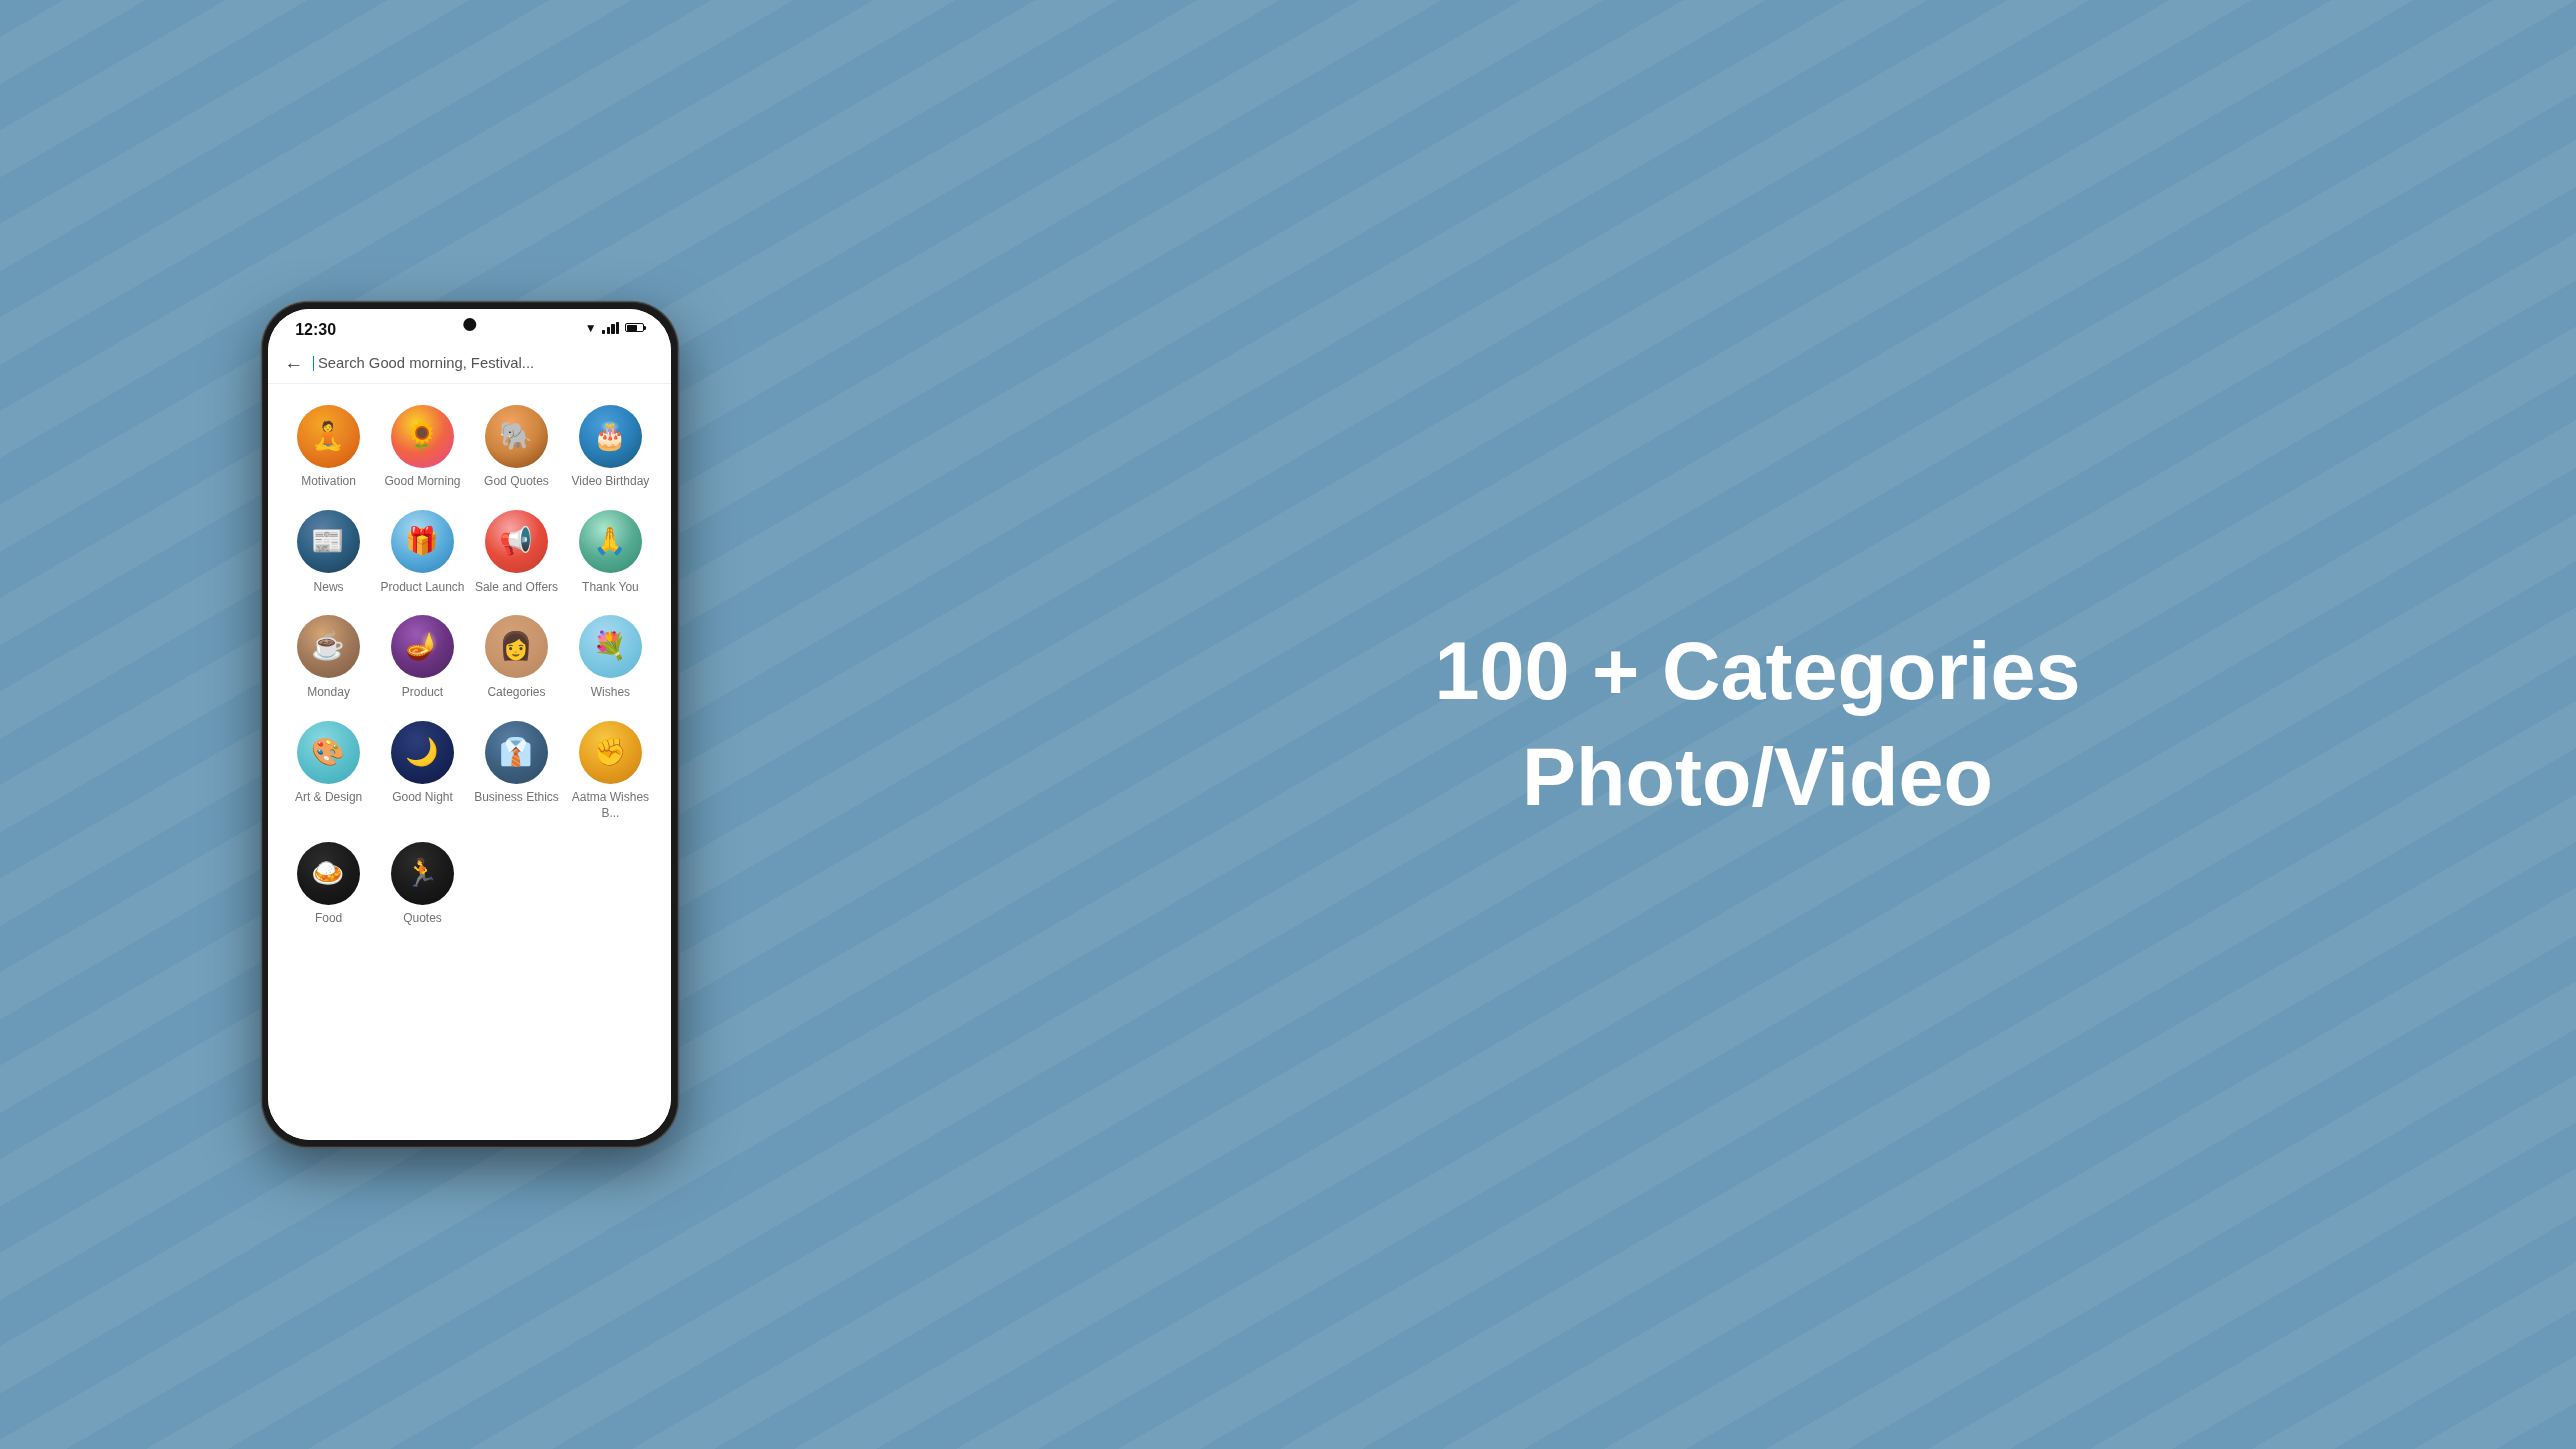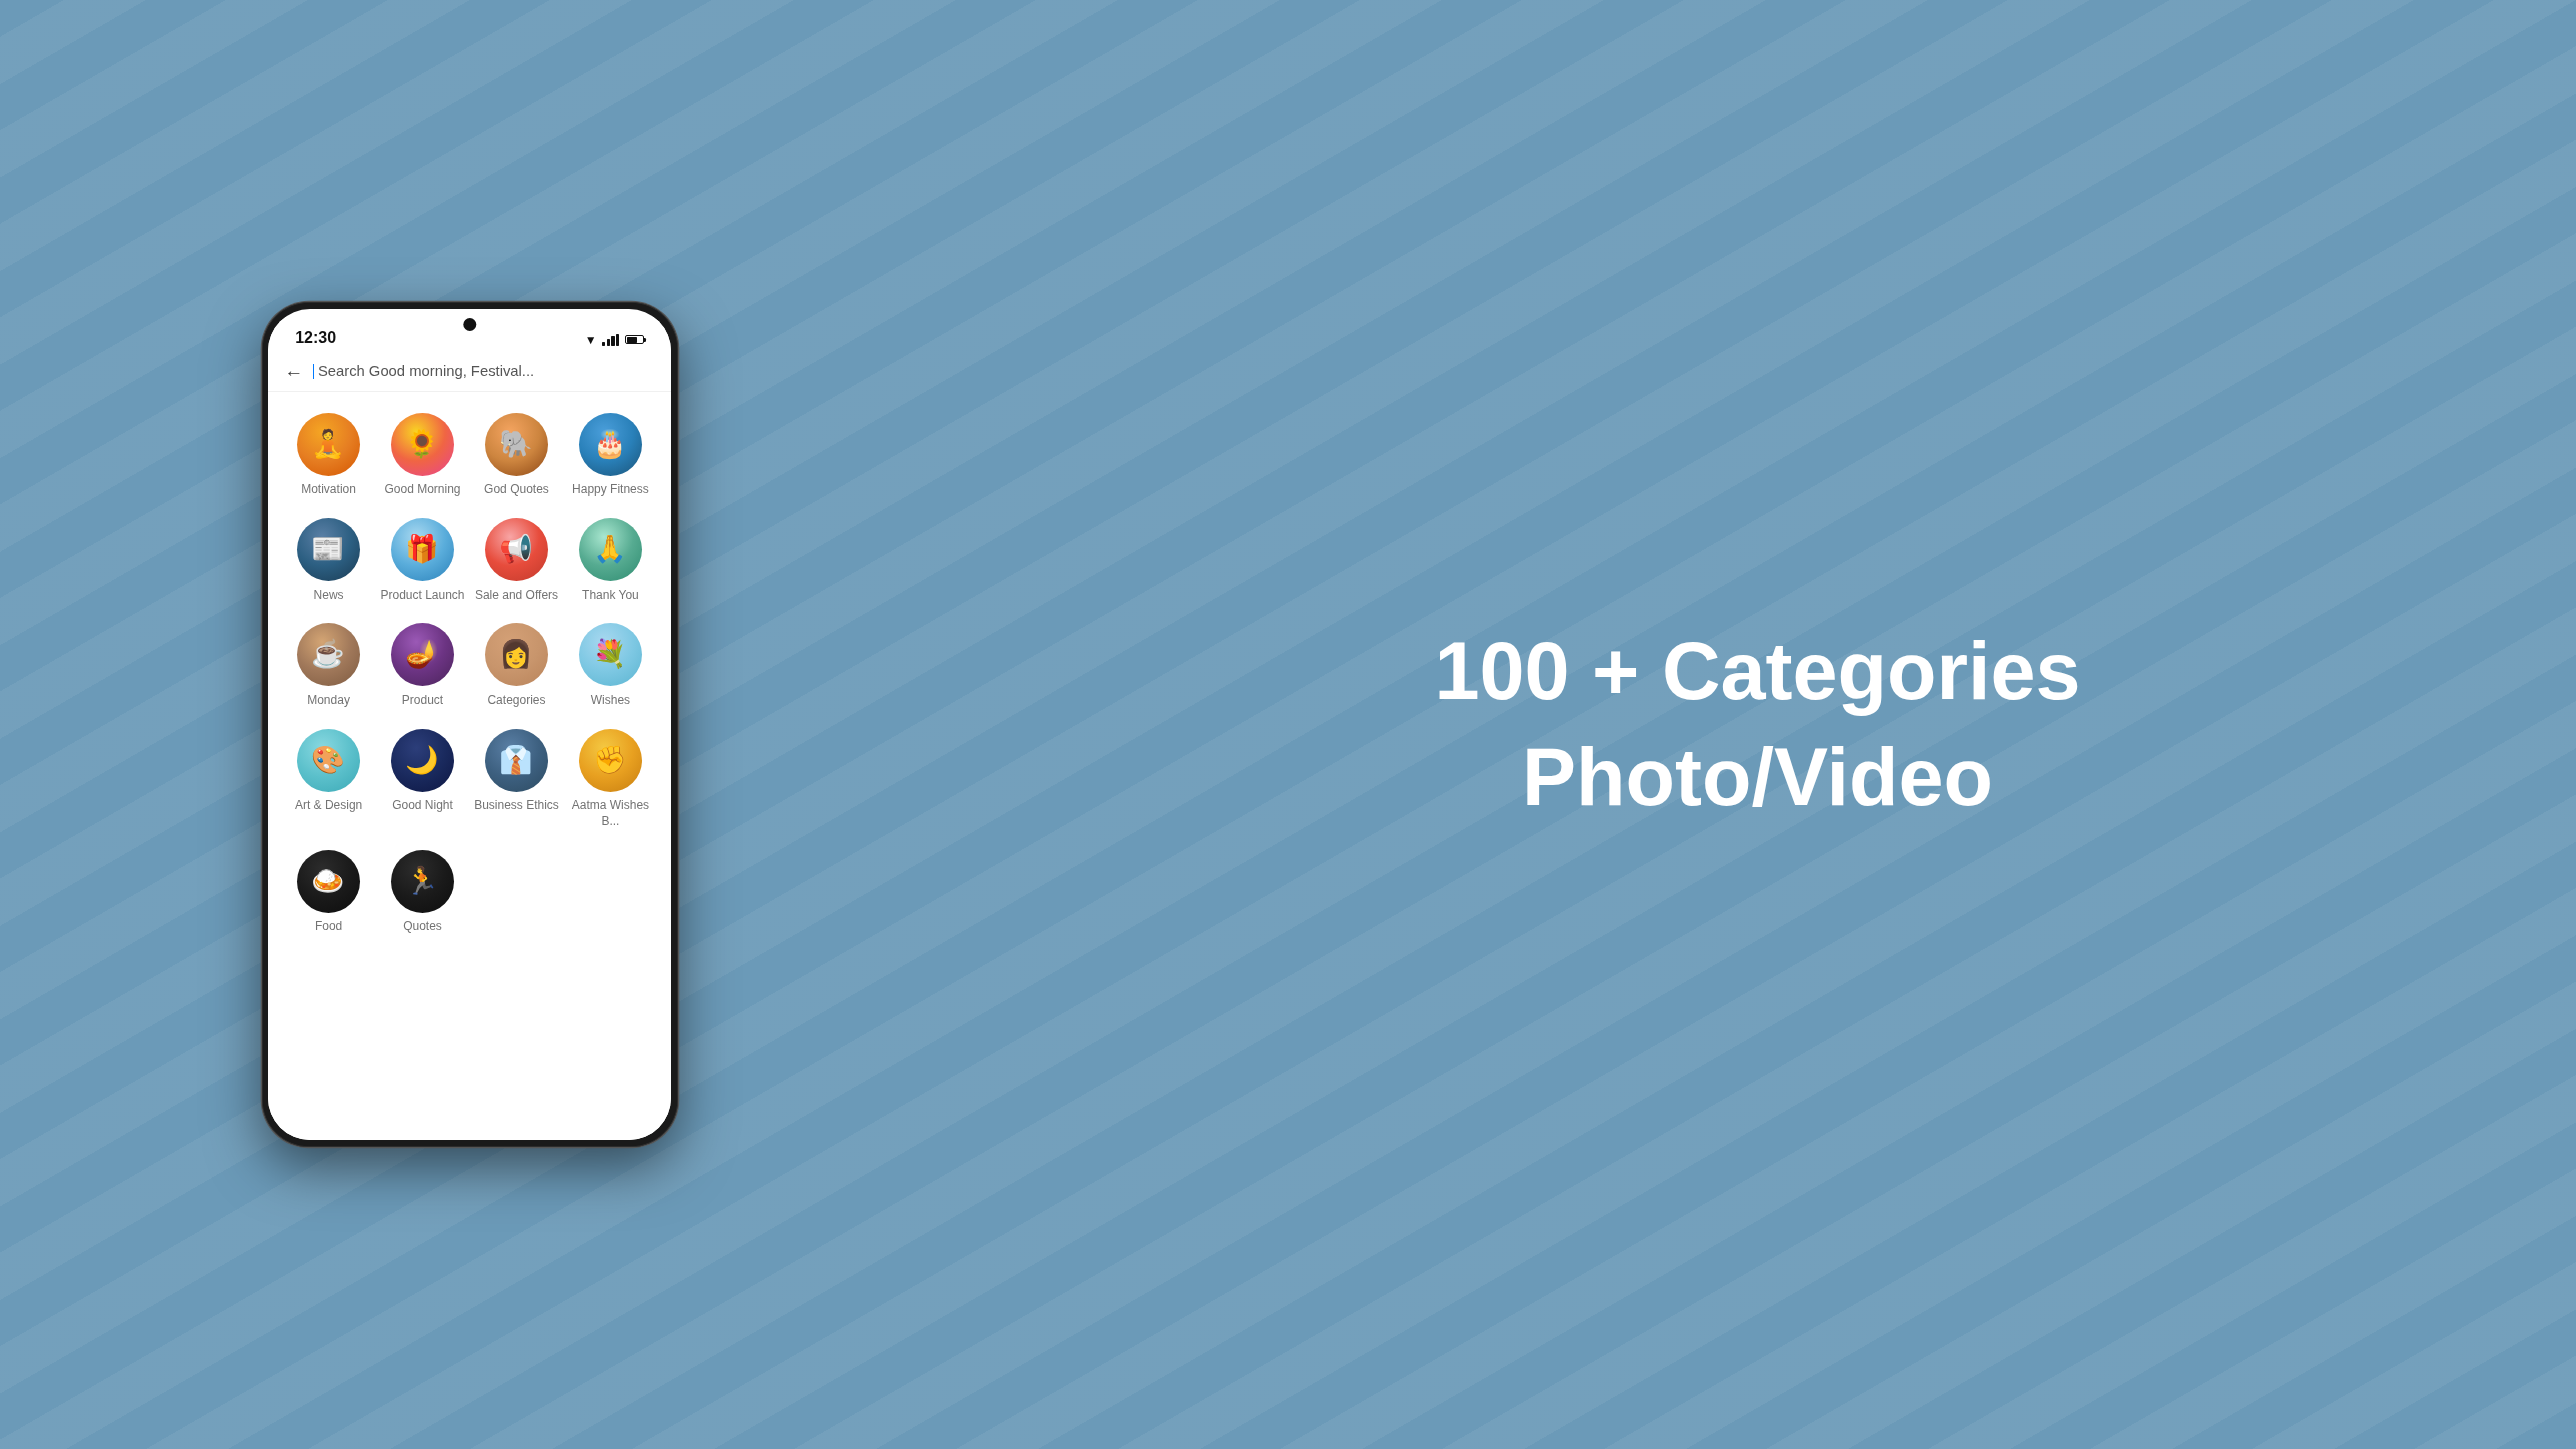--- a/index.html
+++ b/index.html
@@ -88,24 +88,23 @@
       overflow: hidden;
       display: flex;
       flex-direction: column;
       position: relative;
     }
 
     
     .status-bar {
       display: flex;
       justify-content: space-between;
-      align-items: flex-end;
+      align-items: flex-start;
       padding: 12px 27px 4px;
       background: white;
-      margin-top: 8px;
     }
 
     .status-time {
       font-size: 16px;
       font-weight: 700;
       color: #111;
     }
 
     .status-icons {
       display: flex;
@@ -322,21 +321,21 @@
             <div class="category-item">
               <div class="category-circle cat-god-quotes">
                 <span class="cat-icon">🐘</span>
               </div>
               <span class="category-label">God Quotes</span>
             </div>
             <div class="category-item">
               <div class="category-circle cat-happy-birthday">
                 <span class="cat-icon">🎂</span>
               </div>
-              <span class="category-label">Happy Fitness</span>
+              <span class="category-label">Video Birthday</span>
             </div>
             <div class="category-item">
               <div class="category-circle cat-news">
                 <span class="cat-icon">📰</span>
               </div>
               <span class="category-label">News</span>
             </div>
             <div class="category-item">
               <div class="category-circle cat-product-launch">
                 <span class="cat-icon">🎁</span>

